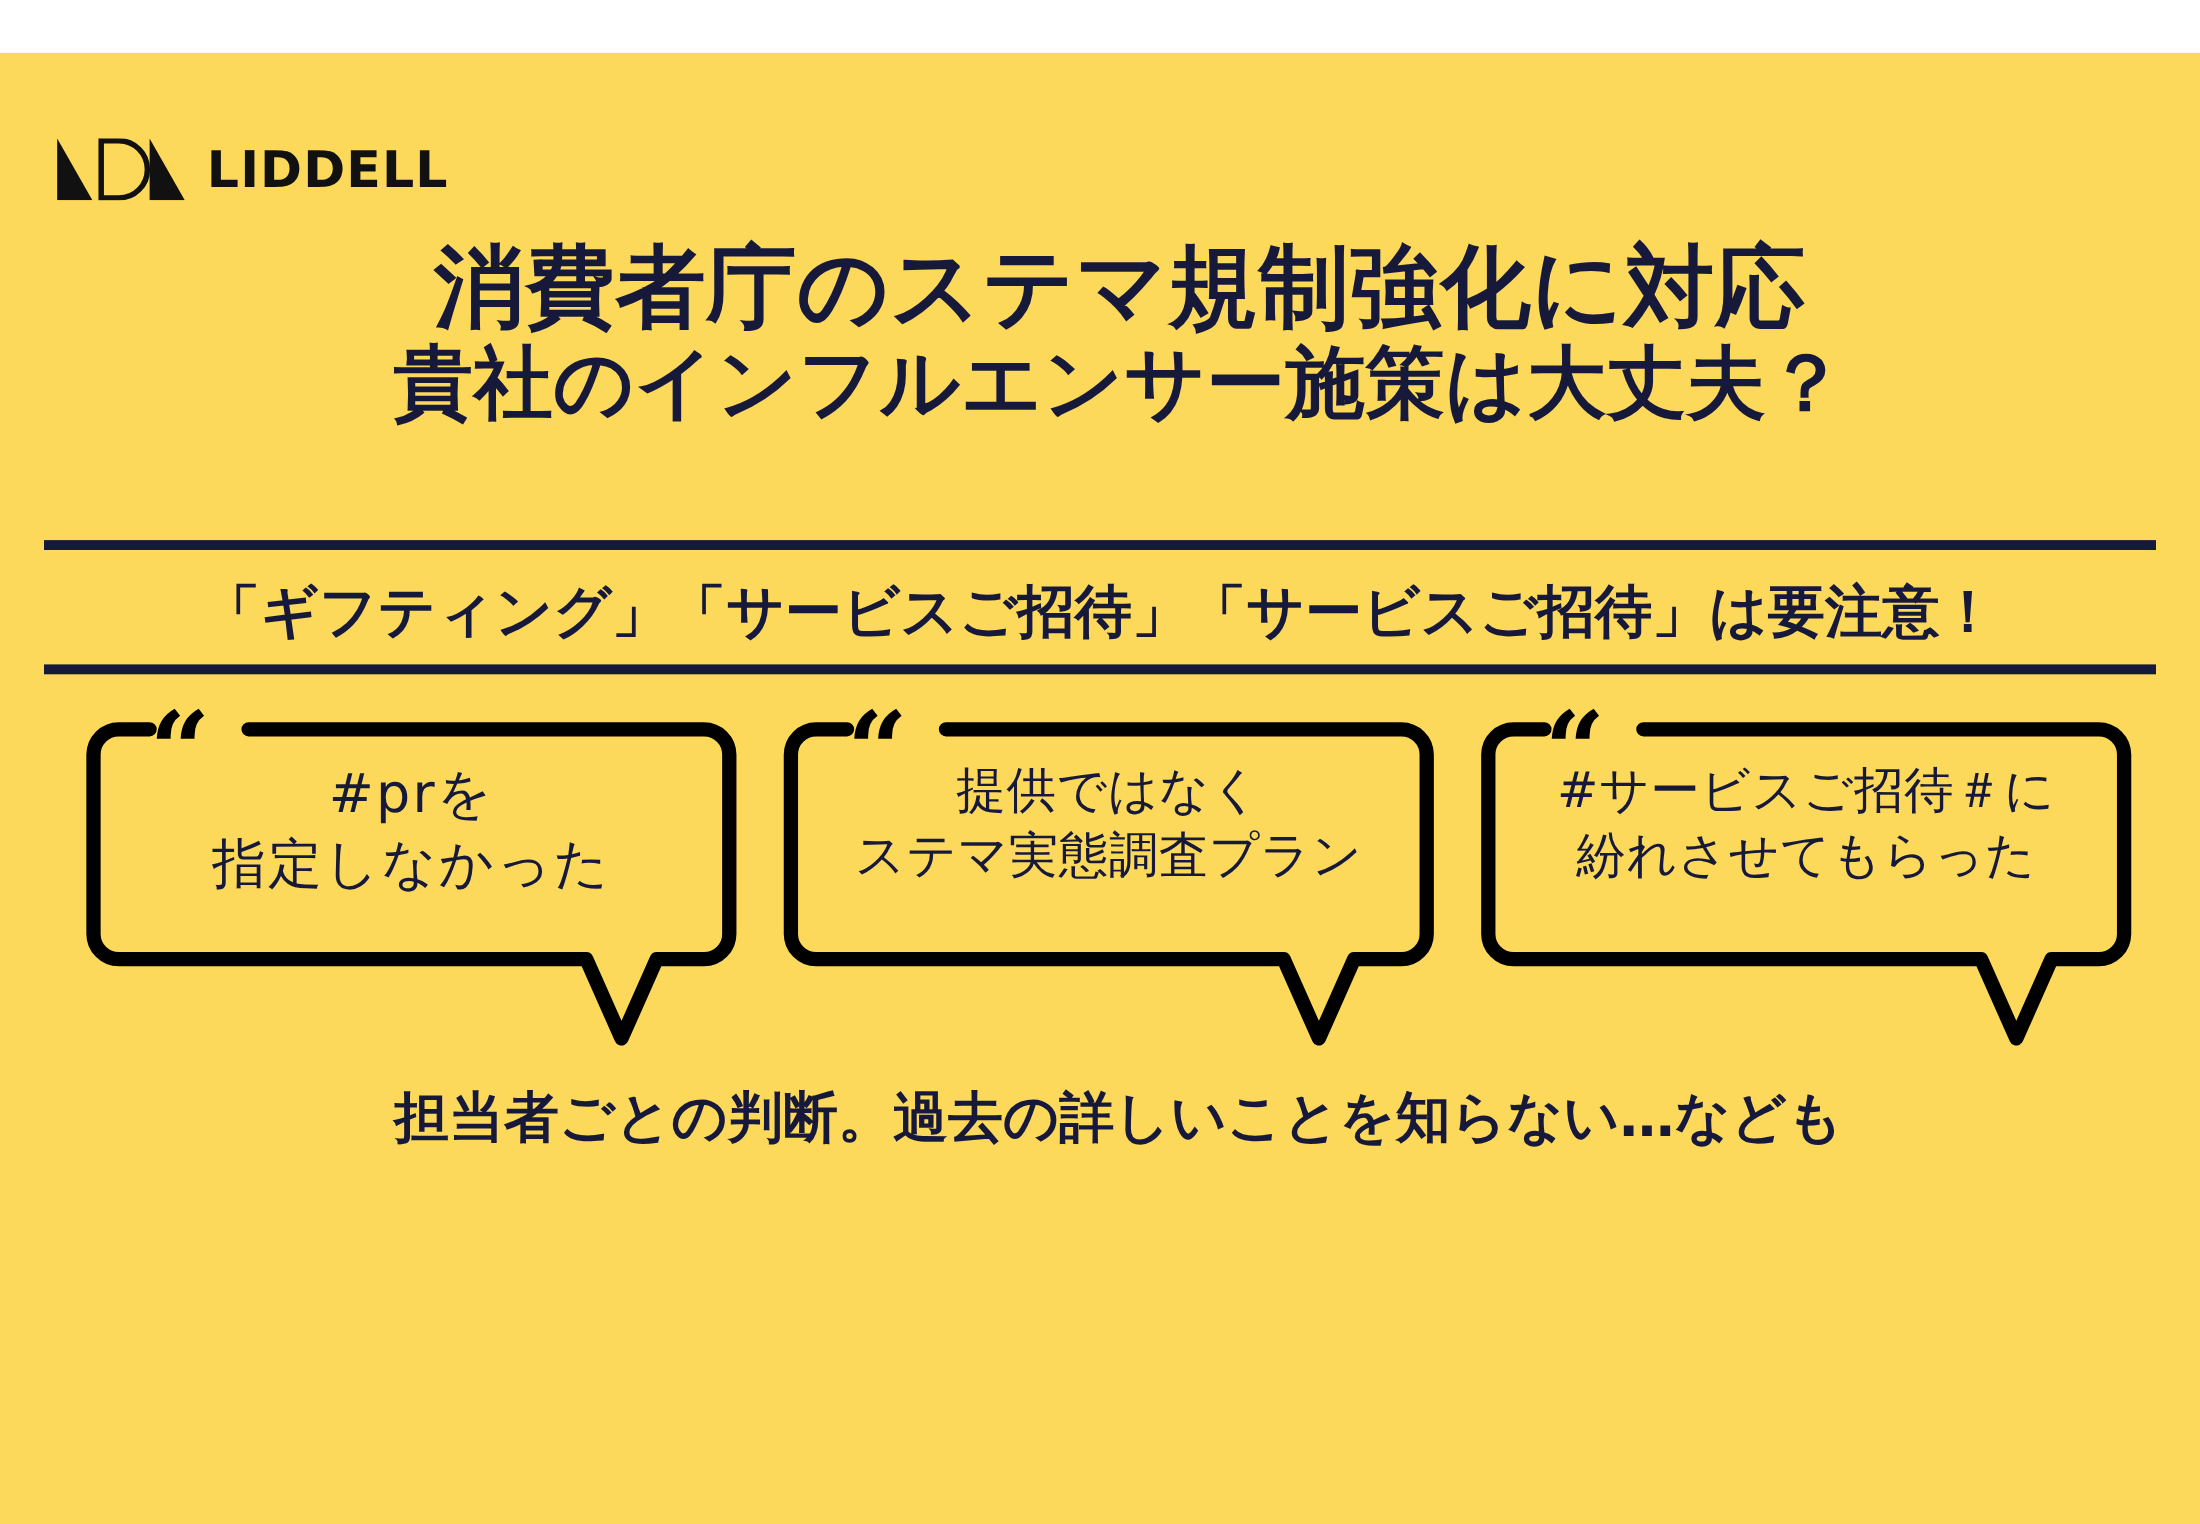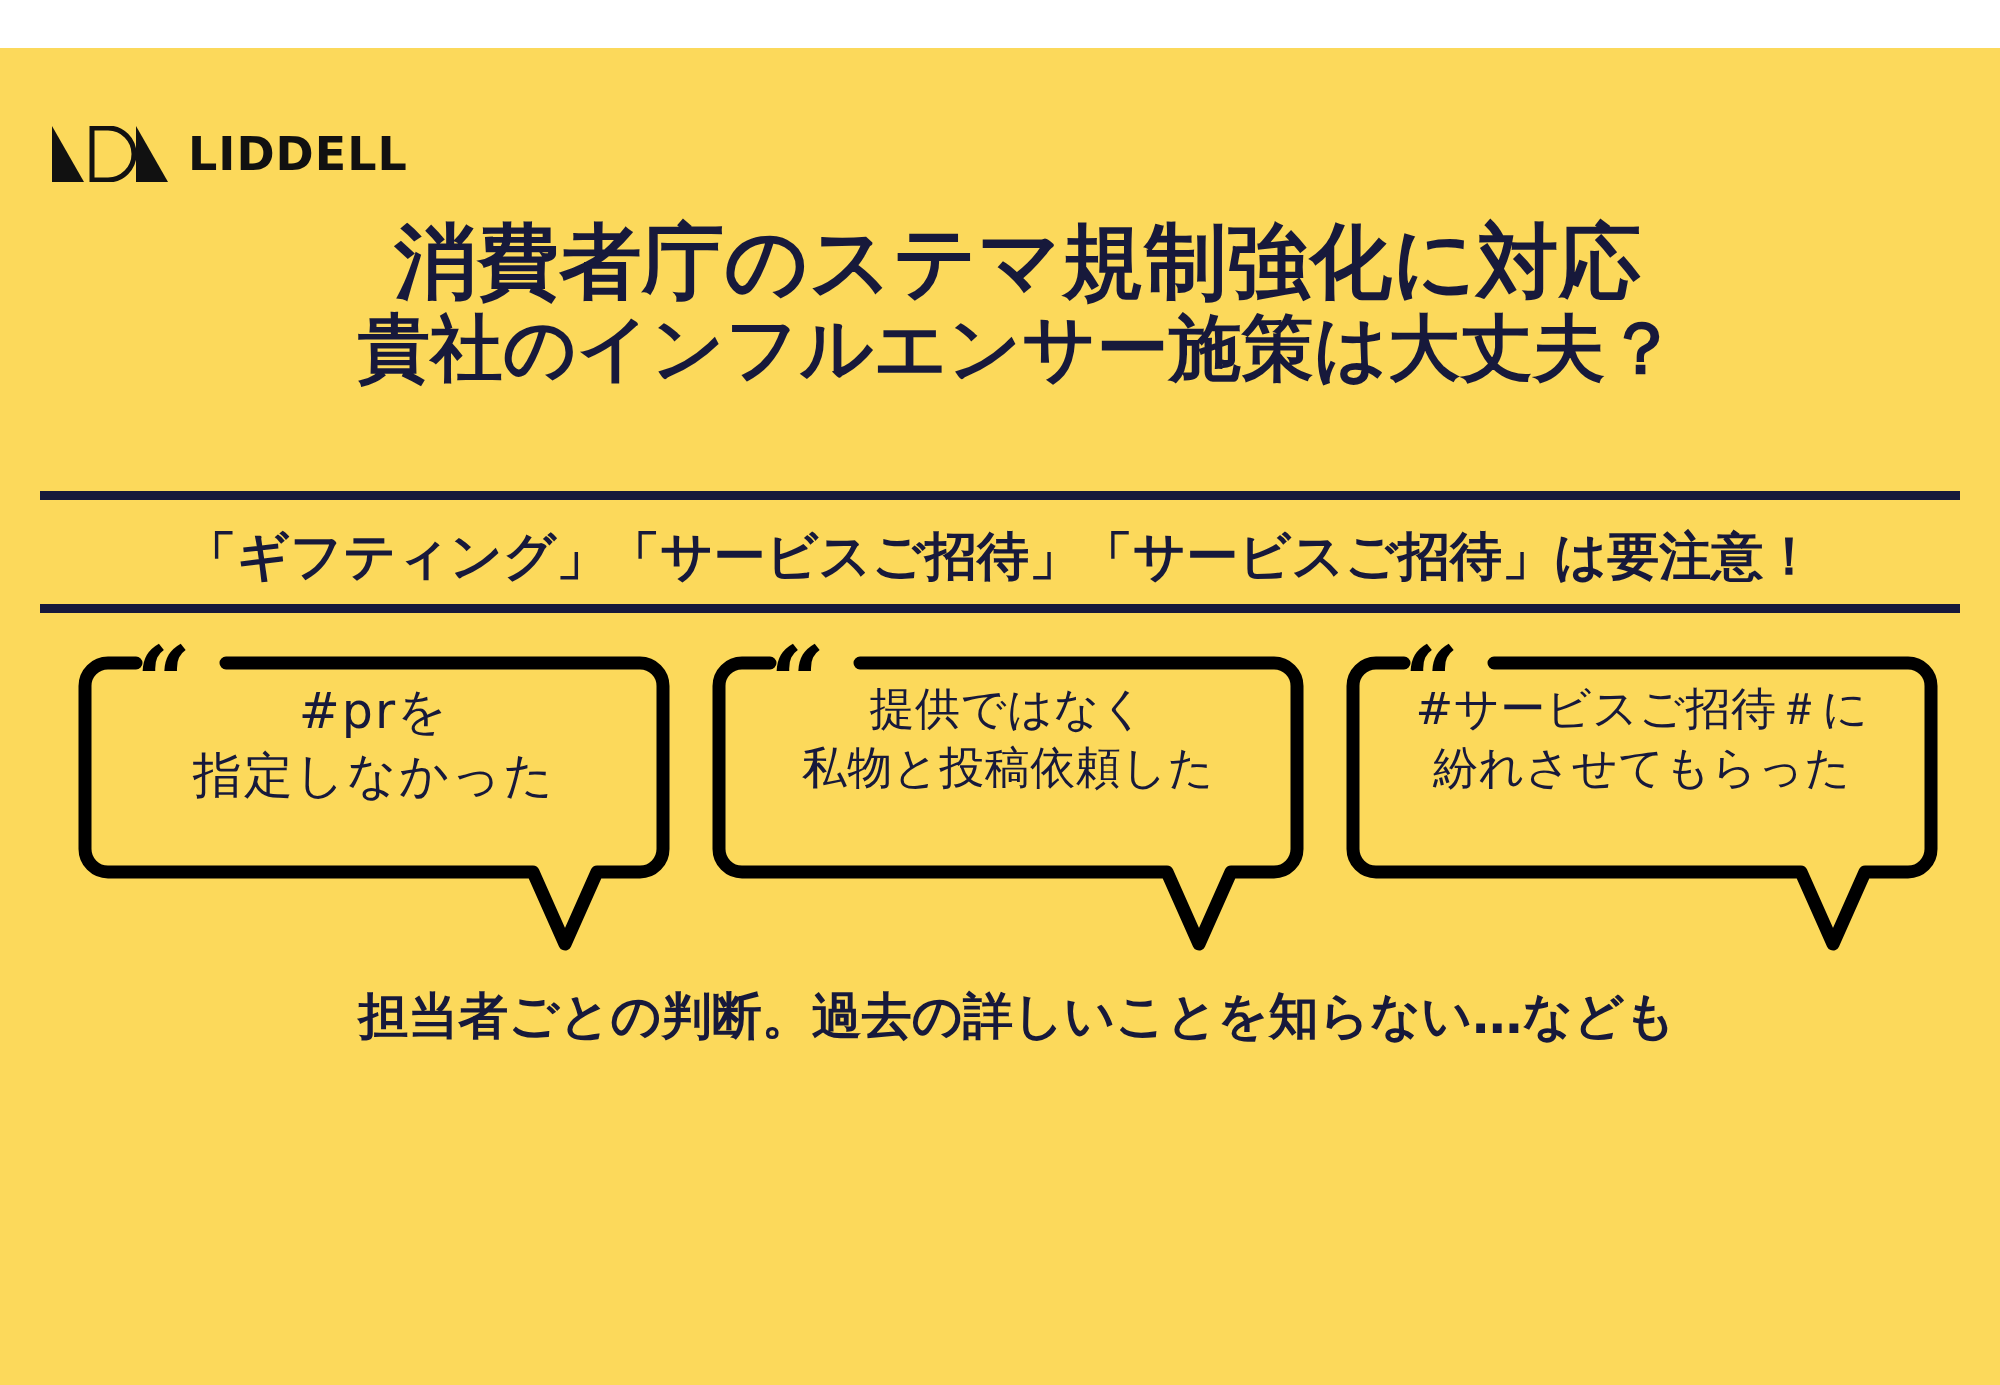--- a/index.html
+++ b/index.html
@@ -119,21 +119,21 @@
     font-family: "DejaVu Serif", "Liberation Serif", serif;
     font-size: 96px;
     font-weight: 700;
     line-height: 1;
     color: #000000;
     letter-spacing: -4px;
   }
   .bubble-text {
     position: absolute;
     left: 0;
-    top: 24px;
+    top: 34px;
     width: 592px;
     text-align: center;
     color: #17193B;
     font-family: "DejaVu Sans", "Liberation Sans", sans-serif;
     font-weight: 400;
     font-size: 49px;
     line-height: 1.30;
     letter-spacing: 2px;
     white-space: pre-line;
   }
@@ -212,21 +212,21 @@
       <div class="bubble-text">#prを
 指定しなかった</div>
     </div>
 
     <div class="bubble">
       <svg class="bubble-svg" width="592" height="296" viewBox="0 0 592 296" aria-hidden="true">
         <path d="M 58 7 L 30 7 A 23 23 0 0 0 7 30 L 7 193 A 23 23 0 0 0 30 216 L 455 216 L 487 288 L 519 216 L 562 216 A 23 23 0 0 0 585 193 L 585 30 A 23 23 0 0 0 562 7 L 148 7" fill="none" stroke="#000000" stroke-width="13" stroke-linecap="round" stroke-linejoin="round"></path>
       </svg>
       <span class="bubble-quote">“</span>
       <div class="bubble-text tight">提供ではなく
-私物と投稿依頼した</div>
+ステマ実態調査プラン</div>
     </div>
 
     <div class="bubble">
       <svg class="bubble-svg" width="592" height="296" viewBox="0 0 592 296" aria-hidden="true">
         <path d="M 58 7 L 30 7 A 23 23 0 0 0 7 30 L 7 193 A 23 23 0 0 0 30 216 L 455 216 L 487 288 L 519 216 L 562 216 A 23 23 0 0 0 585 193 L 585 30 A 23 23 0 0 0 562 7 L 148 7" fill="none" stroke="#000000" stroke-width="13" stroke-linecap="round" stroke-linejoin="round"></path>
       </svg>
       <span class="bubble-quote">“</span>
       <div class="bubble-text tight">#サービスご招待＃に
 紛れさせてもらった</div>
     </div>

